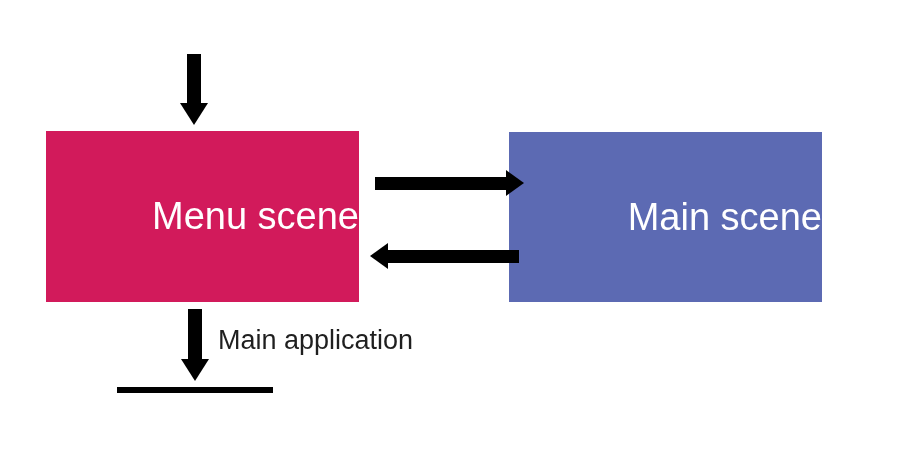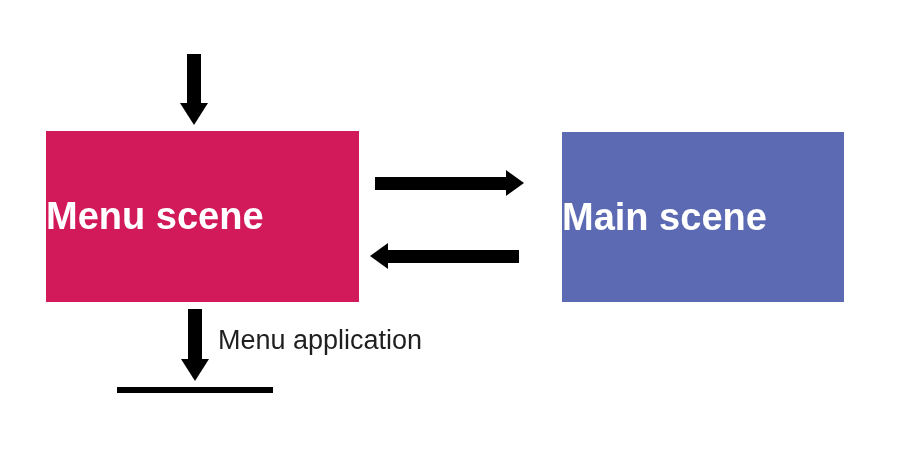--- a/index.html
+++ b/index.html
@@ -16,28 +16,28 @@
   .canvas {
     position: relative;
     width: 902px;
     height: 449px;
     background: #ffffff;
   }
   .node {
     position: absolute;
     display: flex;
     align-items: center;
-    justify-content: flex-start;
-    font-weight: bold;
+    justify-content: flex-end;
+    font-weight: normal;
     font-size: 38px;
     letter-spacing: 0px;
     color: #ffffff;
   }
   .node-menu  { left: 46px;  top: 131px; width: 313px; height: 171px; background: #d21a5b; }
-  .node-main  { left: 562px; top: 132px; width: 282px; height: 170px; background: #5c6ab3; }
+  .node-main  { left: 509px; top: 132px; width: 313px; height: 170px; background: #5c6ab3; }
 
   .edge-label {
     position: absolute;
     font-size: 27px;
     line-height: 29px;
     color: #1f1f1f;
     white-space: nowrap;
   }
   .label-launch { left: 218px; top: 70px; }
   .label-exit   { left: 218px; top: 326px; }
@@ -94,17 +94,17 @@
   </div>
 
   <div class="shaft m2m-shaft" style="background-color: rgb(0, 0, 0);"></div>
   <div class="head m2m-head" style="border-left-color: rgb(0, 0, 0);"></div>
 
   <div class="shaft mm2-shaft" style="background-color: rgb(0, 0, 0);"></div>
   <div class="head mm2-head" style="border-right-color: rgb(0, 0, 0);"></div>
 
   <div class="shaft exit-shaft" style="background-color: rgb(0, 0, 0);"></div>
   <div class="head exit-head" style="border-top-color: rgb(0, 0, 0);"></div>
-  <div class="edge-label label-exit" style="color: rgb(31, 31, 31);">Menu application</div>
+  <div class="edge-label label-exit" style="color: rgb(31, 31, 31);">Main application</div>
 
   <div class="terminator" style="background-color: rgb(0, 0, 0);"></div>
 
 </div>
 
 </body></html>

